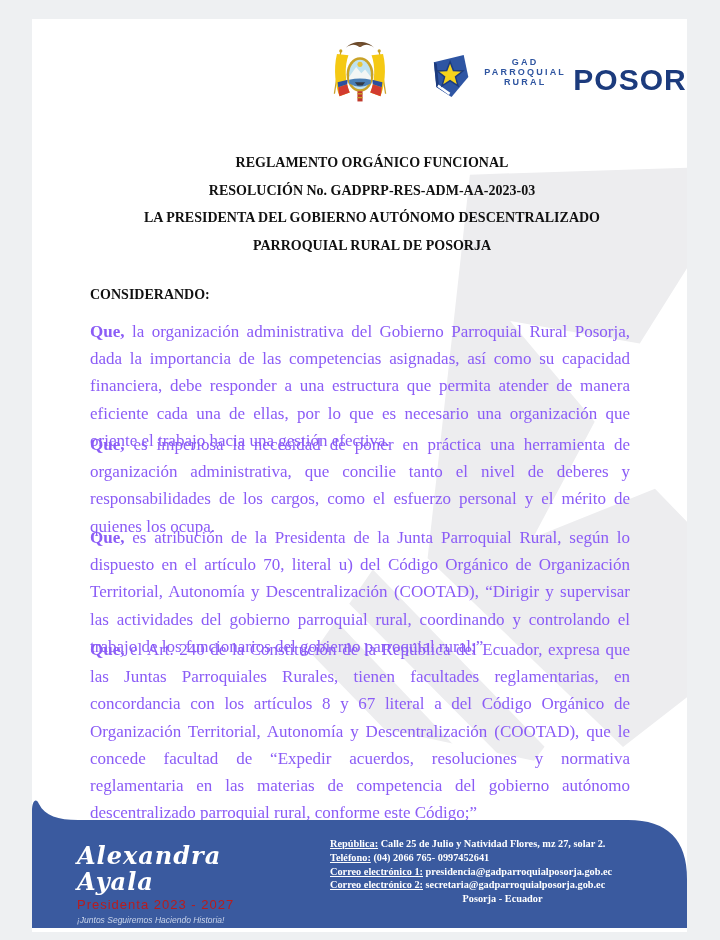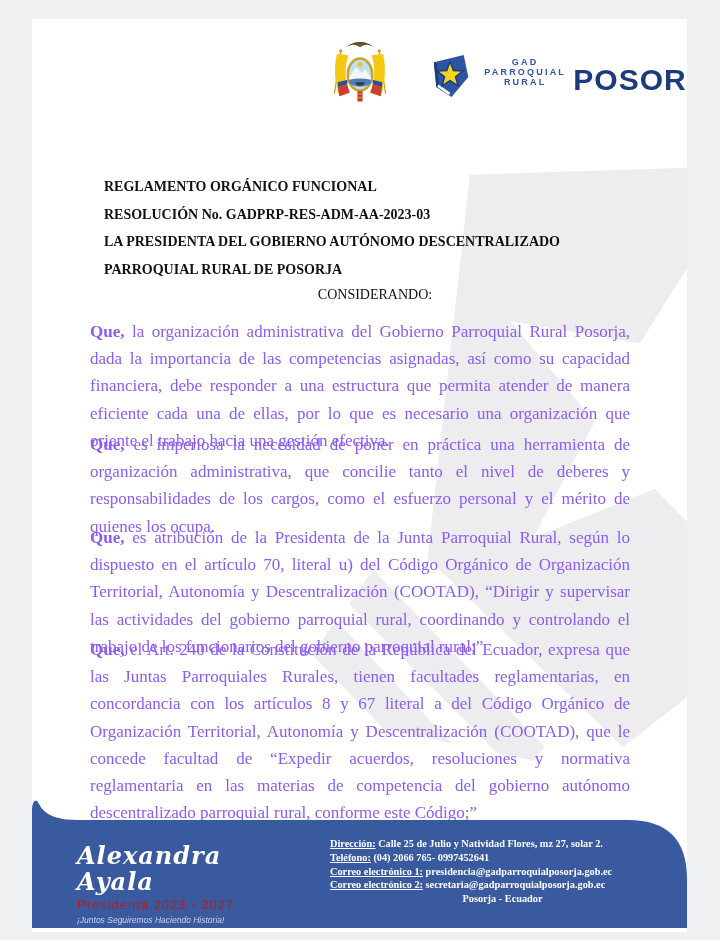--- a/index.html
+++ b/index.html
@@ -31,28 +31,28 @@
   .logo-name {
     font-family:"Liberation Sans",sans-serif; font-weight:800; font-size:30px;
     line-height:30px; letter-spacing:1px; color:#1c3b7d;margin-top:8px;
   }
   .logo-admin {
     font-family:"Liberation Sans",sans-serif; font-weight:bold; font-style:italic;
     font-size:10px; letter-spacing:1.6px; color:#a1271f; margin-top:2px;
   }
   
   .titles {
-    position:absolute; left:72px; top:130px; width:570px; margin-top:24px;
+    position:absolute; left:55px; top:130px; width:570px; text-align:center;
   }
   .title-line {
     font-weight:bold; font-size:14px; line-height:27.5px; color:#111;
   }
   .heading {
-    position:absolute; left:58px; top:268px; width:570px; text-align:center;
-    font-weight:normal; font-size:14px; color:#111;
+    position:absolute; left:58px; top:268px; width:570px; 
+    font-weight:bold; font-size:14px; color:#111;
   }
   
   .para {
     position:absolute; left:58px; width:540px;
     font-size:17px; line-height:27.2px; text-align:justify; color:#8b5cf6;
   }
   .para b { font-weight:bold; }
   .p1 { top:299px; } .p2 { top:412px; } .p3 { top:505px; } .p4 { top:617px; }
   
   .footer-band { position:absolute; left:0; top:778px; width:655px; height:131px; }
@@ -153,20 +153,20 @@
     <path fill="#3a5a9f" d="M0,131 L0,14 C0,4 4,0 7,7 C13,19 26,23 46,23 L596,23 Q655,23 655,82 L655,131 Z"></path>
   </svg>
 
   <div class="sig">
     <div class="sig-name">Alexandra Ayala</div>
     <div class="sig-title">Presidenta 2023 - 2027</div>
     <div class="sig-tagline">¡Juntos Seguiremos Haciendo Historia!</div>
   </div>
 
   <div class="contact">
-    <div class="contact-row"><span class="contact-label">Dirección:</span><span> Calle 25 de Julio y Natividad Flores, mz 27, solar 2.</span></div>
+    <div class="contact-row"><span class="contact-label">República:</span><span> Calle 25 de Julio y Natividad Flores, mz 27, solar 2.</span></div>
     <div class="contact-row"><span class="contact-label">Teléfono:</span><span> (04) 2066 765- 0997452641</span></div>
     <div class="contact-row"><span class="contact-label">Correo electrónico 1:</span><span> presidencia@gadparroquialposorja.gob.ec</span></div>
     <div class="contact-row"><span class="contact-label">Correo electrónico 2:</span><span> secretaria@gadparroquialposorja.gob.ec</span></div>
     <div class="contact-location">Posorja - Ecuador</div>
   </div>
 
 </div>
 
 </body></html>

